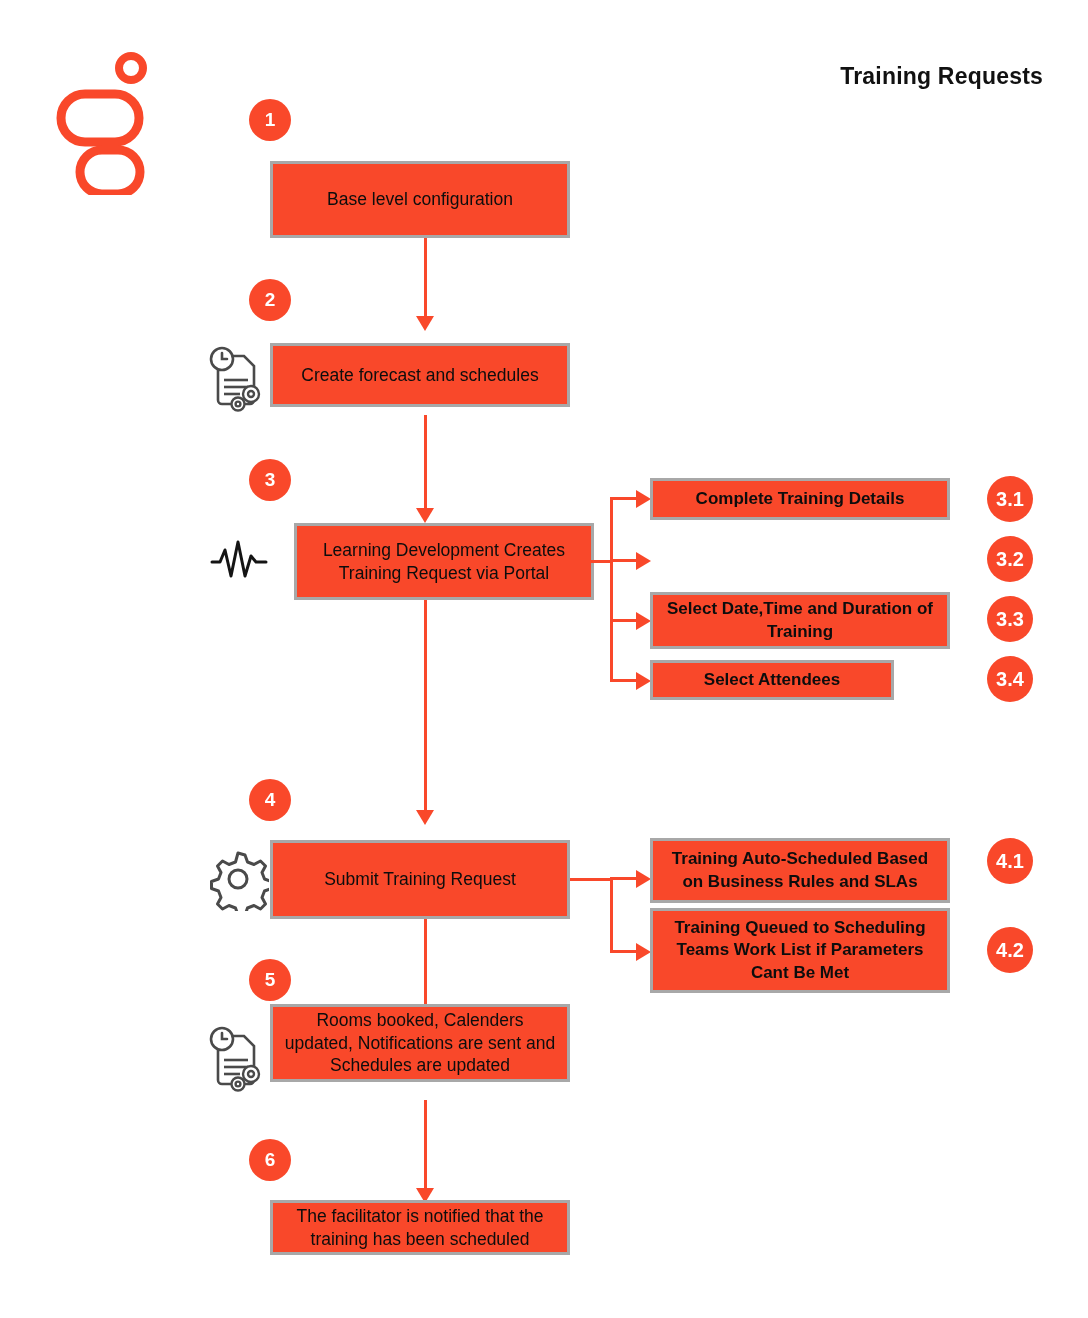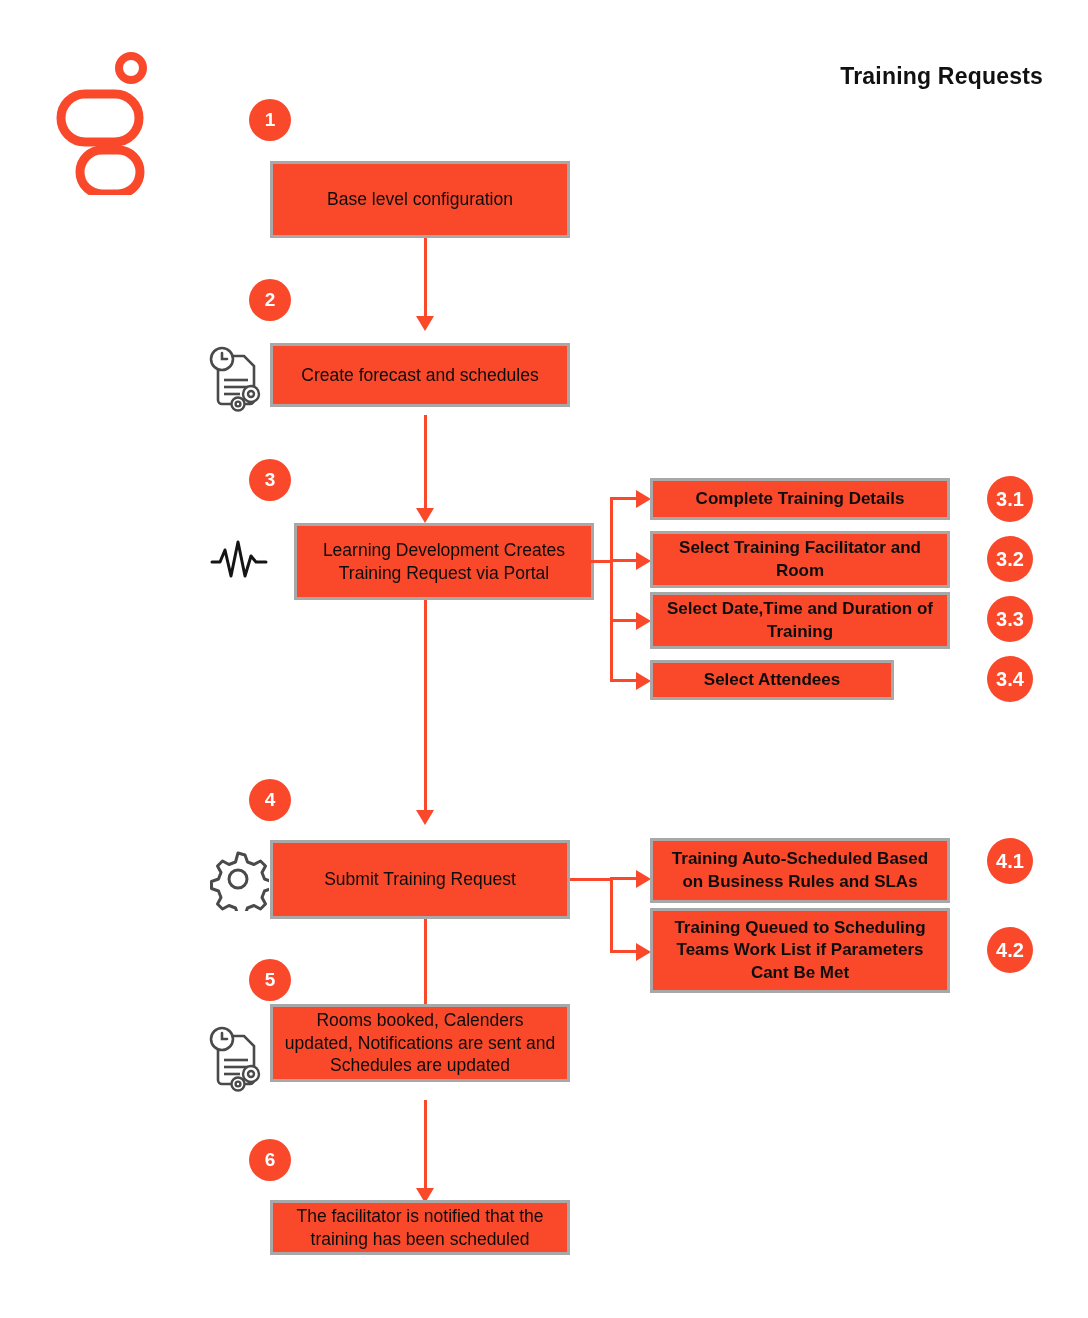--- a/index.html
+++ b/index.html
@@ -108,21 +108,20 @@
   <div class="abs hline" style="left:570px;top:560px;width:42px;"></div>
   <div class="abs vline" style="left:610px;top:498px;height:184px;"></div>
 
   <div class="abs hline" style="left:610px;top:497px;width:28px;"></div>
   <div class="abs arrow-right" style="left:636px;top:490px;"></div>
   <div class="abs sbox" style="left:650px;top:478px;width:300px;height:42px;">Complete Training Details</div>
   <div class="abs badge badge-sub" style="left:987px;top:476px;">3.1</div>
 
   <div class="abs hline" style="left:610px;top:559px;width:28px;"></div>
   <div class="abs arrow-right" style="left:636px;top:552px;"></div>
-  <div class="abs sbox" style="left:650px;top:531px;width:300px;height:57px;">Select Training Facilitator and Room</div>
   <div class="abs badge badge-sub" style="left:987px;top:536px;">3.2</div>
 
   <div class="abs hline" style="left:610px;top:619px;width:28px;"></div>
   <div class="abs arrow-right" style="left:636px;top:612px;"></div>
   <div class="abs sbox" style="left:650px;top:592px;width:300px;height:57px;">Select Date,Time and Duration of Training</div>
   <div class="abs badge badge-sub" style="left:987px;top:596px;">3.3</div>
 
   <div class="abs hline" style="left:610px;top:679px;width:28px;"></div>
   <div class="abs arrow-right" style="left:636px;top:672px;"></div>
   <div class="abs sbox" style="left:650px;top:660px;width:244px;height:40px;">Select  Attendees</div>

